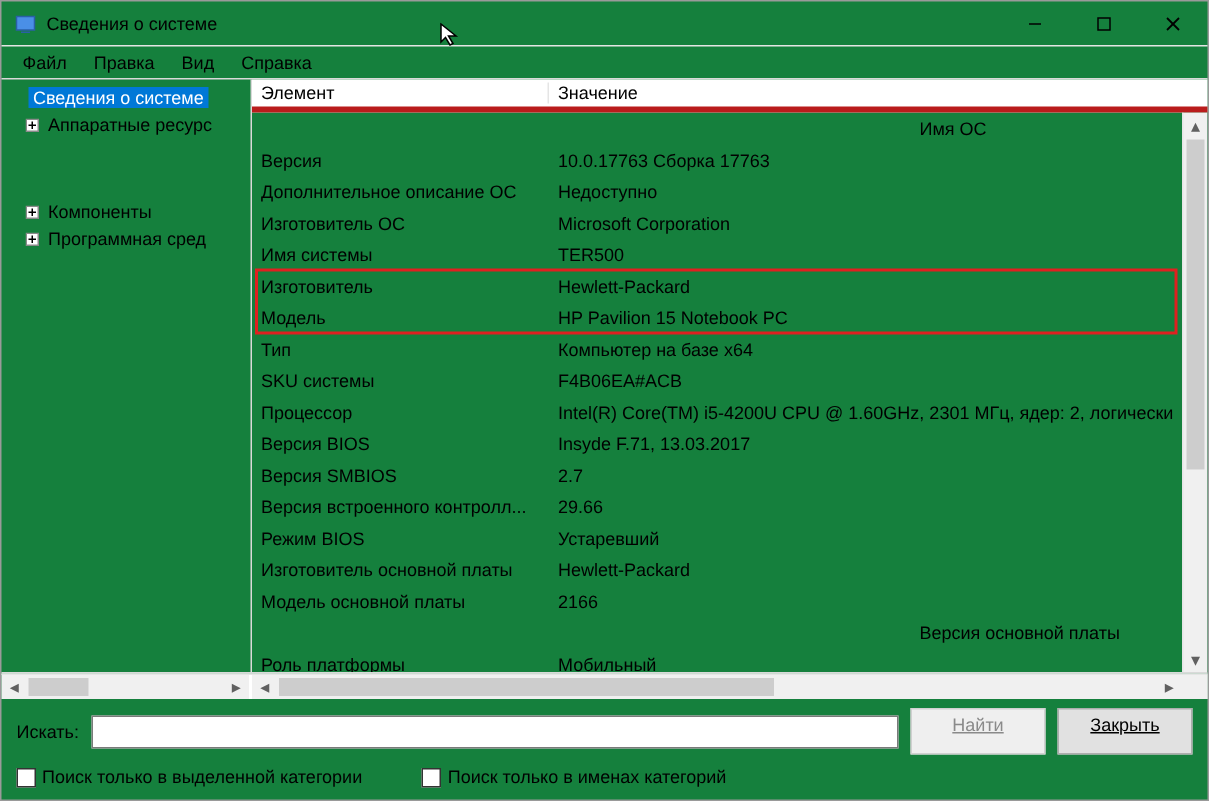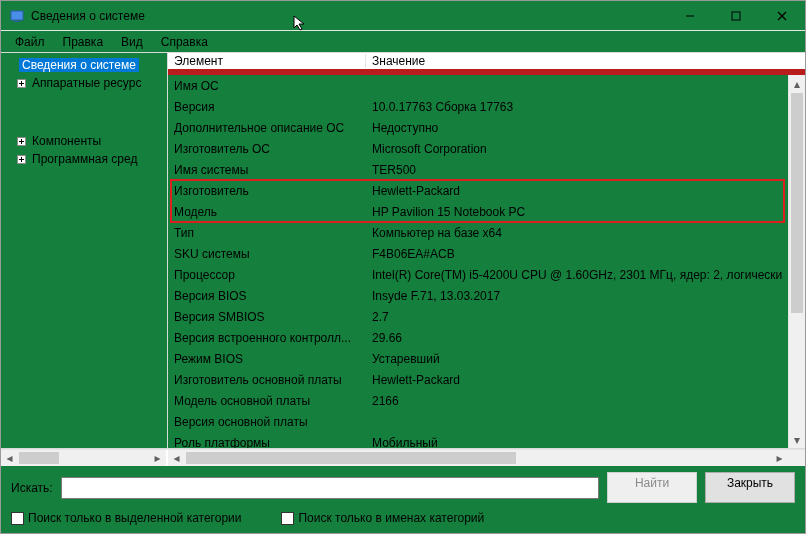--- a/index.html
+++ b/index.html
@@ -13,45 +13,45 @@
   .menubar { height:22px; display:flex; align-items:center; padding:0 6px; gap:2px; border-bottom:1px solid #d9d9d9; }
   .menuitem { padding:2px 8px; }
   .body { flex:1; display:flex; min-height:0; border-bottom:1px solid #d9d9d9;}
   .tree { width:167px; border-right:1px solid #d9d9d9; overflow:hidden; padding-top:3px;}
   .tree-row { display:flex; align-items:center; height:18px; padding-left:4px; white-space:nowrap; }
   .tree-row .exp { width:12px; height:12px; display:flex; align-items:center; justify-content:center; font-size:10px; color:#5b5b5b; margin-right:2px;}
   .tree-row .lbl { padding:0 3px; }
   .tree-row.selected .lbl { background:#0078d7; color:#fff; }
   .listwrap { flex:1; display:flex; flex-direction:column; min-width:0; position:relative;}
   .list-scroll { flex:1; overflow:hidden; position:relative;}
-  .cols { display:flex; height:22px; align-items:center; border-bottom:6px solid #b91c1c; background:#fff;}
+  .cols { display:flex; height:22px; align-items:center; border-bottom:4px solid #b91c1c; background:#fff;}
   .col { padding-left:6px; }
   .col1 { width:198px; border-right:1px solid #e5e5e5; }
   .rows { position:relative; }
-  .row { display:flex; height:21px; align-items:center; white-space:nowrap; }
+  .row { display:flex; height:21px; align-items:center; white-space:nowrap;justify-content:flex-end; }
   .row .c1 { width:198px; padding-left:6px; overflow:hidden; text-overflow:ellipsis;}
   .row .c2 { padding-left:6px; flex:1; overflow:hidden;}
   .hl { position:absolute; border:2px solid #e02020; pointer-events:none; }
   .vscroll { position:absolute; right:0; top:0; bottom:0; width:17px; background:#f0f0f0; border-left:1px solid #e5e5e5;}
   .vscroll .arrow { height:17px; display:flex; align-items:center; justify-content:center; color:#606060;}
   .vscroll .thumb { position:absolute; left:2px; right:2px; top:18px; height:220px; background:#cdcdcd;}
   .hscrollbar { height:17px; background:#f0f0f0; display:flex; border-top:1px solid #e5e5e5;}
   .hscrollbar .harrow { width:17px; display:flex; align-items:center; justify-content:center; color:#606060;}
   .hscrollbar .htrack { flex:1; position:relative;}
   .hscrollbar .hthumb1 { position:absolute; left:1px; top:2px; bottom:2px; width:40px; background:#cdcdcd;}
   .hscrollbar .divgap { width:2px; background:#fff;}
   .hscrollbar .hthumb2 { position:absolute; left:1px; top:2px; bottom:2px; width:330px; background:#cdcdcd;}
   .hscrollbar .seg1 { width:165px; display:flex;}
   .hscrollbar .seg2 { flex:1; display:flex;}
   .hscrollbar .sq { width:17px; background:#f0f0f0;}
   .footer { padding:6px 10px 8px 10px; display:flex; flex-direction:column; gap:8px;}
   .searchrow { display:flex; align-items:center; gap:8px;}
   .searchrow label { white-space:nowrap;}
   .searchrow input[type=text] { flex:1; height:22px; border:1px solid #7a7a7a; padding:0 4px; font-family:inherit; font-size:12px;}
-  .btn { width:90px; height:31px; border:1px solid #adadad; background:#e1e1e1; font-family:inherit; font-size:12px; text-align:center; line-height:21px;}
+  .btn { width:90px; height:31px; border:1px solid #adadad; background:#e1e1e1; font-family:inherit; font-size:12px; text-align:center; line-height:21px;text-decoration:underline;}
   .btn.disabled { color:#8a8a8a; background:#efefef; border-color:#d0d0d0;}
   .checkrow { display:flex; gap:40px; align-items:center;}
   .chk { display:flex; align-items:center; gap:4px;}
   .chk .box { width:13px; height:13px; border:1px solid #333; background:#fff;}
   .cursor { position:absolute; left:292px; top:14px; pointer-events:none;}
 </style>
 </head>
 <body>
 
 <div class="window">

